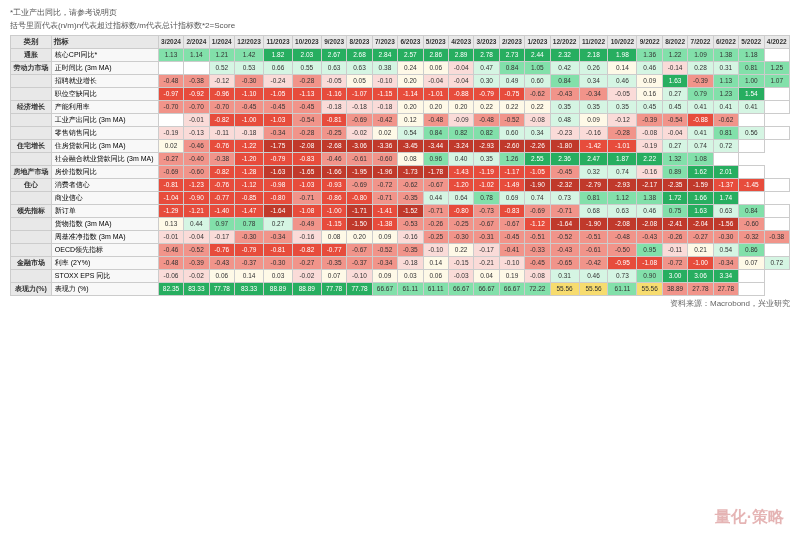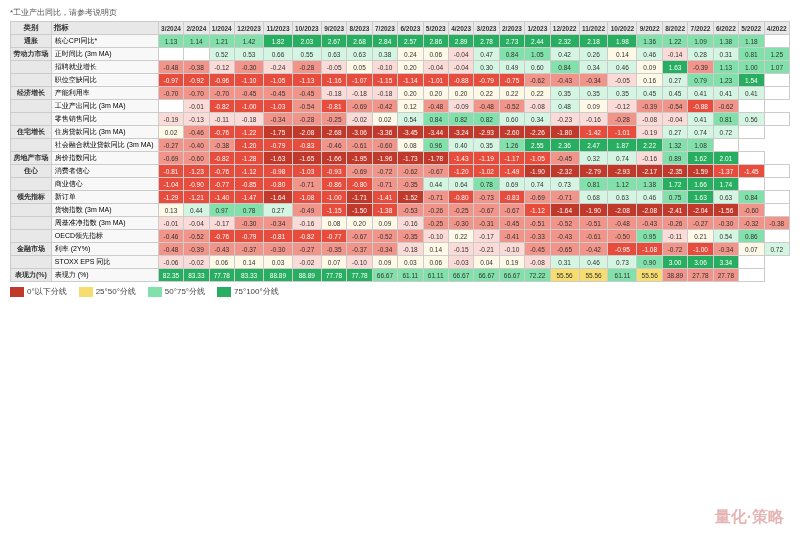--- a/index.html
+++ b/index.html
@@ -84,20 +84,21 @@
       color: rgba(180,40,40,0.35);
       font-weight: bold;
       pointer-events: none;
     }
   </style>
 </head>
 <body>
 
 <div class="page-container">
   <div class="subtitle">*工业产出同比，请参考说明页</div>
+  <div class="subtitle">括号里面代表(n/m)n代表超过指标数/m代表总计指标数*2=Score</div>
 
   <div class="table-wrapper">
     <table id="main-table">
       <thead>
         <tr id="header-row">
         <th style="min-width: 28px;">类别</th>
             <th style="min-width: 75px; text-align: left;">指标</th>
             <th style="font-size: 6.5px; min-width: 22px;">3/2024</th>
             <th style="font-size: 6.5px; min-width: 22px;">2/2024</th>
             <th style="font-size: 6.5px; min-width: 22px;">1/2024</th>
@@ -646,34 +647,17 @@
             <td style="font-size: 6.5px; background: rgb(247, 220, 111); color: rgb(51, 51, 51);">55.56</td>
             <td style="font-size: 6.5px; background: rgb(241, 148, 138); color: rgb(51, 51, 51);">38.89</td>
             <td style="font-size: 6.5px; background: rgb(241, 148, 138); color: rgb(51, 51, 51);">27.78</td>
             <td style="font-size: 6.5px; background: rgb(241, 148, 138); color: rgb(51, 51, 51);">27.78</td>
             <td style="font-size: 6.5px;"></td>
           </tr>
         </tbody>
     </table>
   </div>
 
-  <div class="footer-legend">
-  <div class="legend-item">
-        <span class="legend-box" style="background: rgb(192, 57, 43);"></span>
-        <span>0°以下分线</span>
-      </div>
-      <div class="legend-item">
-        <span class="legend-box" style="background: rgb(247, 220, 111);"></span>
-        <span>25°50°分线</span>
-      </div>
-      <div class="legend-item">
-        <span class="legend-box" style="background: rgb(130, 224, 170);"></span>
-        <span>50°75°分线</span>
-      </div>
-      <div class="legend-item">
-        <span class="legend-box" style="background: rgb(39, 174, 96);"></span>
-        <span>75°100°分线</span>
-      </div>
-    </div>
 
+  <div class="footer-source">资料来源：Macrobond，兴业研究</div>
 
   <div class="watermark">量化·策略</div>
 </div>
 
 </body></html>

